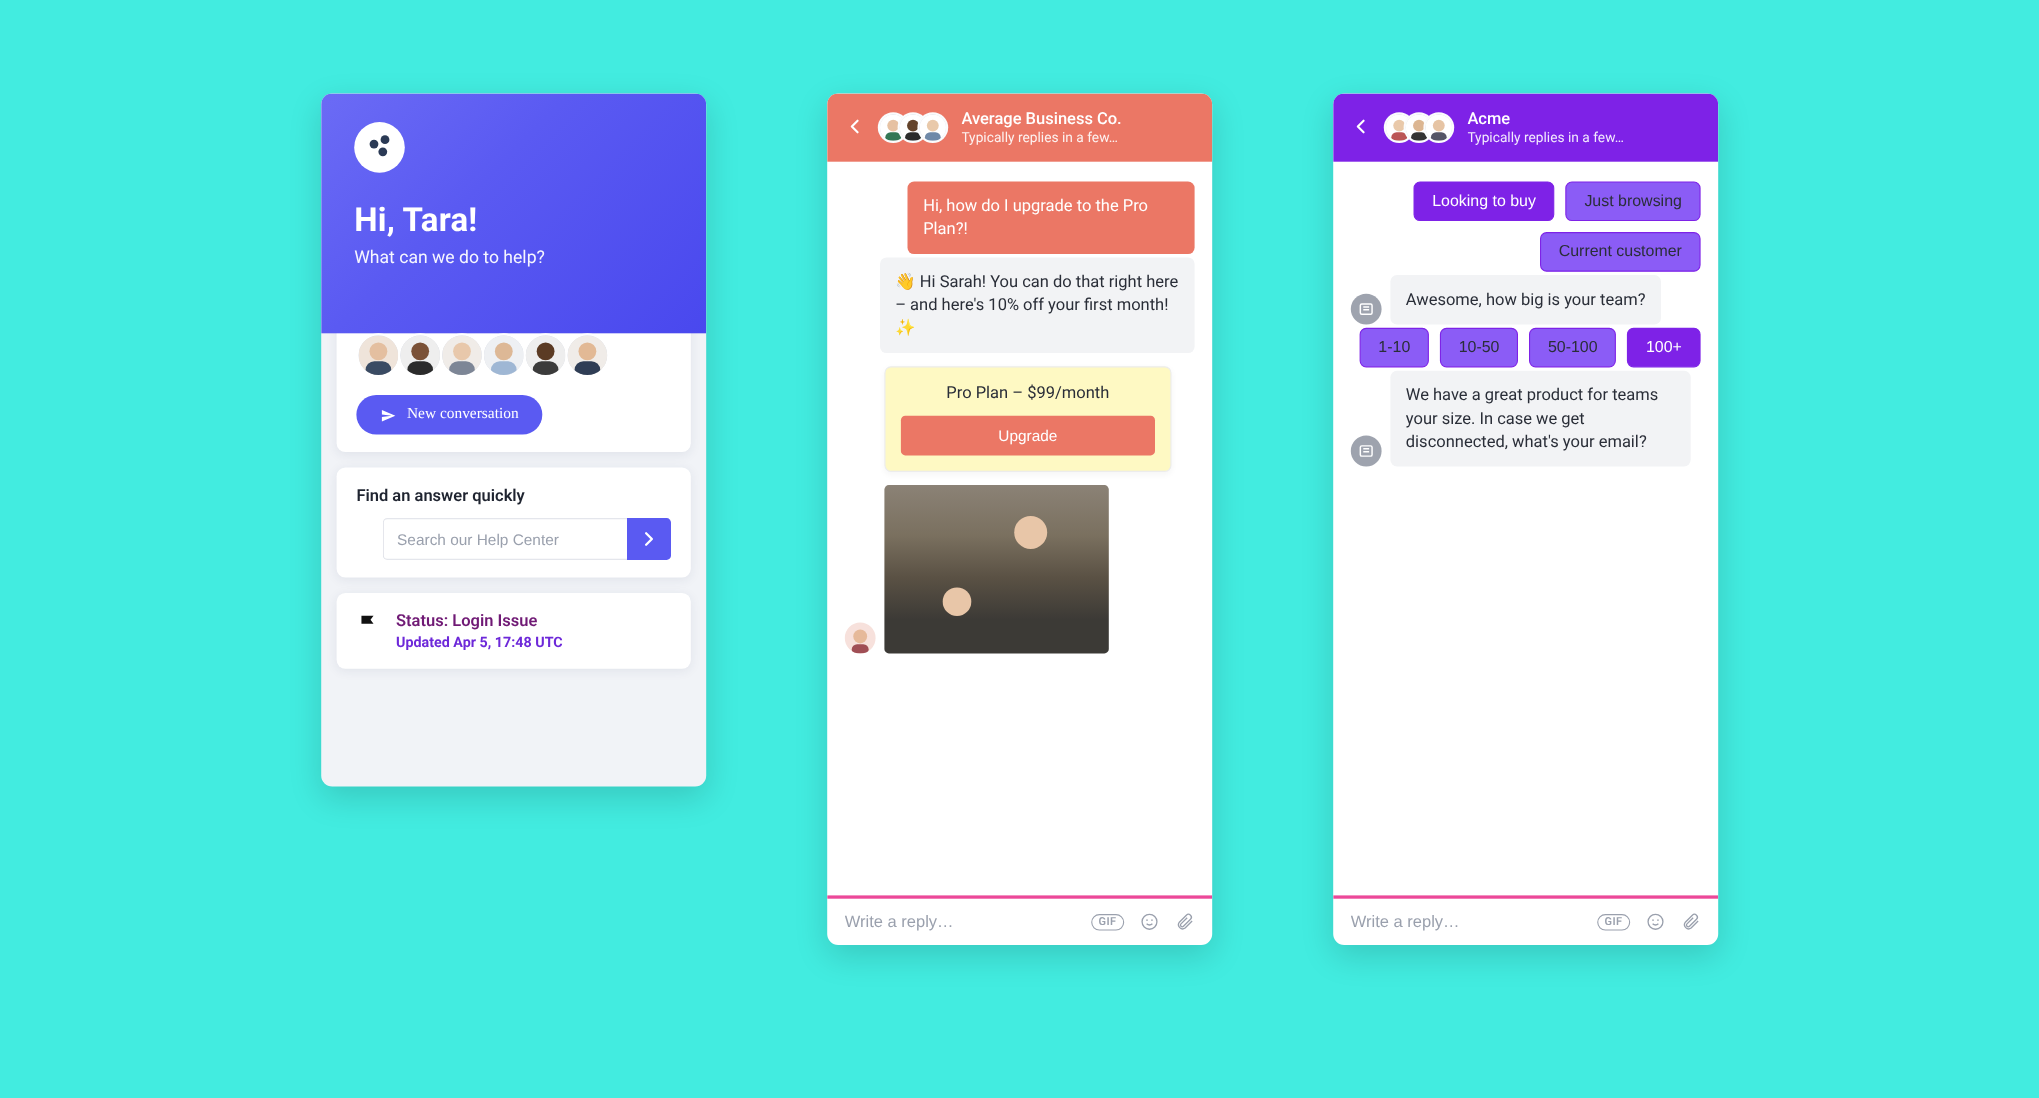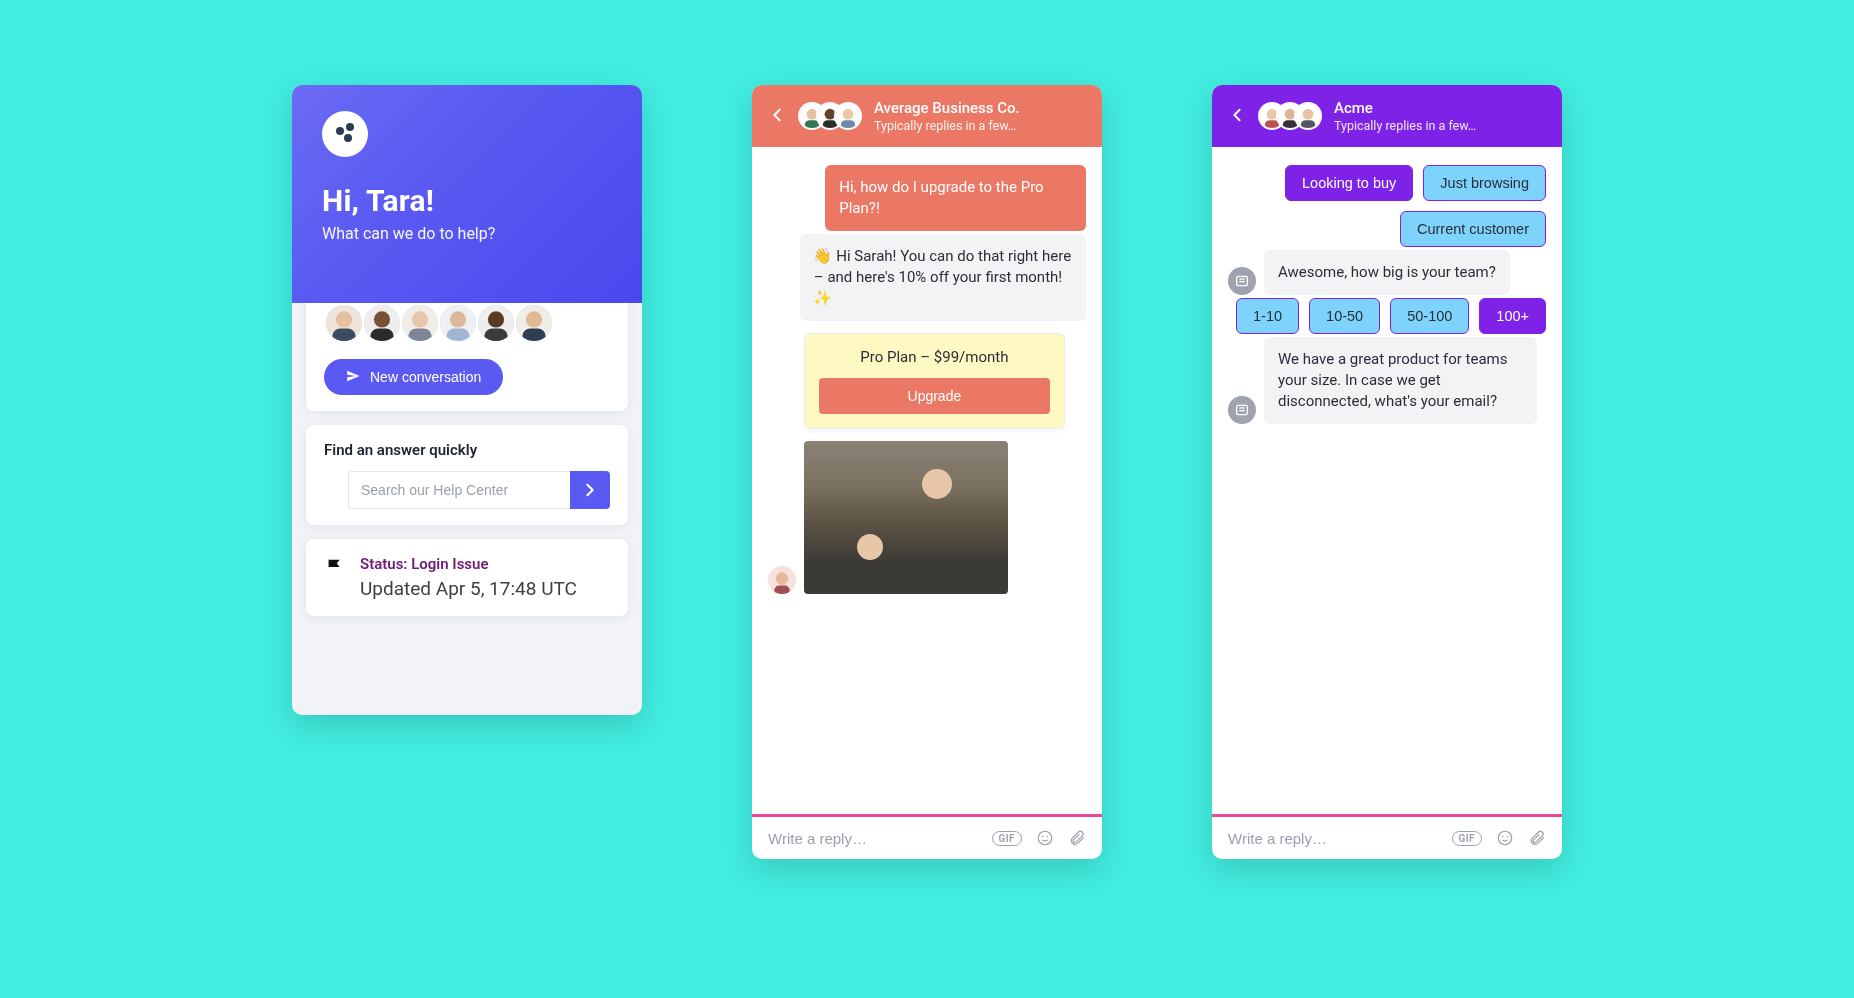--- a/index.html
+++ b/index.html
@@ -46,39 +46,39 @@
   .p1-sub { font-size:16px; margin-top:6px; opacity:.95; font-weight:400;}
   .p1-cards { padding:0 14px 14px 14px; margin-top:-46px; display:flex; flex-direction:column; gap:14px; }
   .card {
     background:#fff; border-radius:8px; padding:16px 18px;
     box-shadow:0 2px 10px rgba(40,50,90,.08);
   }
   .card-title { font-size:15px; font-weight:600; color:#1f2430; margin-bottom:12px;}
   .avatars-row { display:flex; gap:0; margin-bottom:16px;}
   .avatars-row .av { width:40px; height:40px; border-radius:50%; margin-right:-2px; border:2px solid #fff;}
   .new-conv-btn {
-    display:inline-flex; align-items:flex-start; gap:10px;
+    display:inline-flex; align-items:flex-end; gap:10px;
     background:#5a5af2; color:#fff; border:none; border-radius:24px;
-    padding:10px 22px; font-size:14px; font-weight:500; cursor:pointer;
+    padding:10px 22px; font-size:14px; font-weight:500; cursor:pointer;font-family:Liberation Serif, serif;
   }
   .send-icon { width:14px; height:14px; }
   .search-wrap { display:flex; }
   .search-input {
     flex:1; border:1px solid #e2e4ea; border-right:none; border-radius:4px 0 0 4px;
     padding:10px 12px; font-size:14px; color:#555;margin-left:24px;
   }
   .search-input::placeholder{color:#9aa0ad;}
   .search-btn {
     width:40px; background:#5a5af2; border:none; border-radius:0 4px 4px 0;
     display:flex; align-items:center; justify-content:center; cursor:pointer;
   }
   .status-card { display:flex; align-items:flex-start; gap:14px;}
   .flag-icon { width:22px; height:22px; flex-shrink:0; margin-top:2px;}
   .status-title { font-size:15px; font-weight:600; color:#701a75;}
-  .status-sub { font-size:19px; color:#404040; margin-top:4px; font-weight:400;}
+  .status-sub { font-size:13px; color:#6d28d9; margin-top:4px; font-weight:700;}
 
   
   .conv { height:774px; display:flex; flex-direction:column;}
   .conv-header {
     display:flex; align-items:center; gap:12px; padding:14px 16px; color:#fff;
   }
   .hdr-orange { background:#eb7765; }
   .hdr-purple { background:#7e22e7; }
   .back-btn { background:none; border:none; color:#fff; cursor:pointer; padding:4px;}
   .hdr-avatars { display:flex; }
@@ -110,21 +110,21 @@
   }
   .gif-box::before, .gif-box::after{
     content:""; position:absolute; border-radius:50%; background:#e8c6a8;
   }
   .gif-box::before{ width:26px;height:26px; left:26%; bottom:22%; }
   .gif-box::after { width:30px;height:30px; left:58%; top:18%; }
 
   .choice-row { display:flex; flex-wrap:wrap; gap:10px; justify-content:flex-end;}
   .choice {
     border:1.5px solid #7e22e7; border-radius:6px; padding:9px 16px;
-    font-size:14.5px; background:#7dd3fc; color:#2a2e38; cursor:pointer;
+    font-size:14.5px; background:#8b5cf6; color:#2a2e38; cursor:pointer;
   }
   .choice.selected { background:#7e22e7; color:#fff; border-color:#7e22e7;}
   .conv-footer {
     border-top:3px solid #ec4899; padding:12px 16px;
     display:flex; align-items:center; gap:14px;
   }
   .reply-input { flex:1; border:none; font-size:15px; color:#555; outline:none;}
   .reply-input::placeholder{ color:#9aa0ad;}
   .foot-icon { color:#9aa0ad; display:flex; align-items:center; justify-content:center; cursor:pointer;}
   .gif-pill { border:1.3px solid #9aa0ad; border-radius:11px; font-size:10px; font-weight:600; padding:1px 6px; letter-spacing:.4px;}

